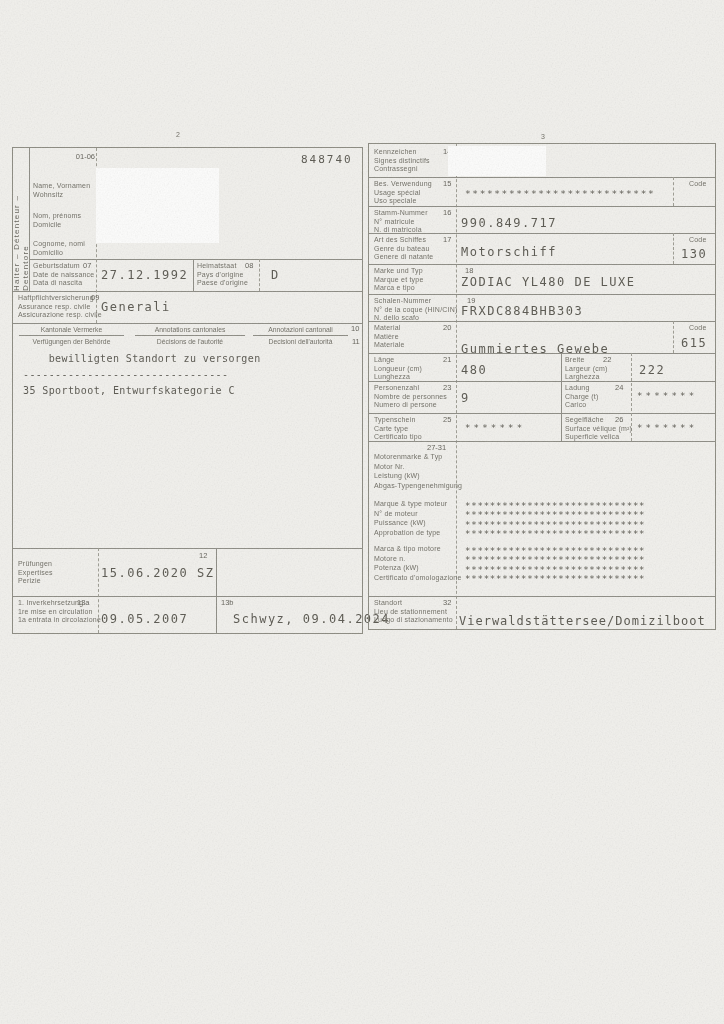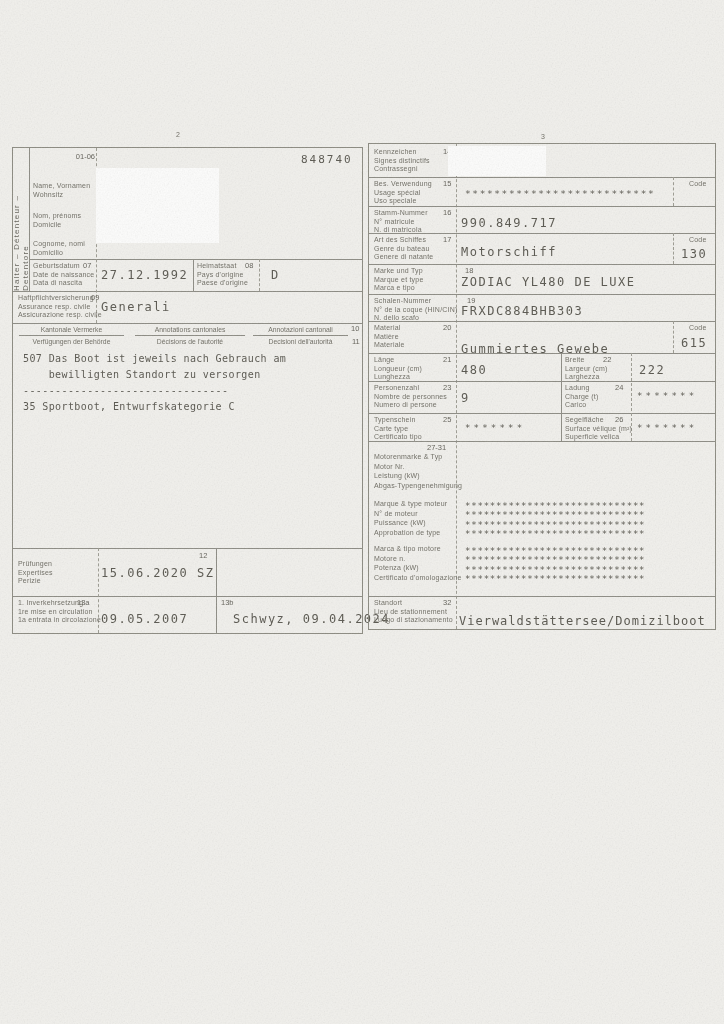--- a/index.html
+++ b/index.html
@@ -83,21 +83,20 @@
   <div class="hdr-cell" style="left:6px;top:178px;width:105px;">Kantonale Vermerke</div>
   <div class="hdr-cell" style="left:122px;top:178px;width:110px;">Annotations cantonales</div>
   <div class="hdr-cell" style="left:240px;top:178px;width:95px;">Annotazioni cantonali</div>
   <div class="num" style="left:338px;top:176px;">10</div>
   <div class="hdr-cell" style="left:6px;top:190px;width:105px;border-bottom:none;">Verfügungen der Behörde</div>
   <div class="hdr-cell" style="left:122px;top:190px;width:110px;border-bottom:none;">Décisions de l'autorité</div>
   <div class="hdr-cell" style="left:240px;top:190px;width:95px;border-bottom:none;">Decisioni dell'autorità</div>
   <div class="num" style="left:339px;top:189px;">11</div>
 
   <div style="position:absolute;left:10px;top:203px;">
-    <div class="anno-line">507 Das Boot ist jeweils nach Gebrauch am</div>
     <div class="anno-line">    bewilligten Standort zu versorgen</div>
     <div class="anno-line">--------------------------------</div>
     <div class="anno-line">35 Sportboot, Entwurfskategorie C</div>
   </div>
 
   <div class="num" style="left:186px;top:403px;">12</div>
   <div class="lbl" style="left:5px;top:412px;">Prüfungen
 Expertises
 Perizie</div>
   <div class="val" style="left:88px;top:418px;">15.06.2020 SZ</div>

